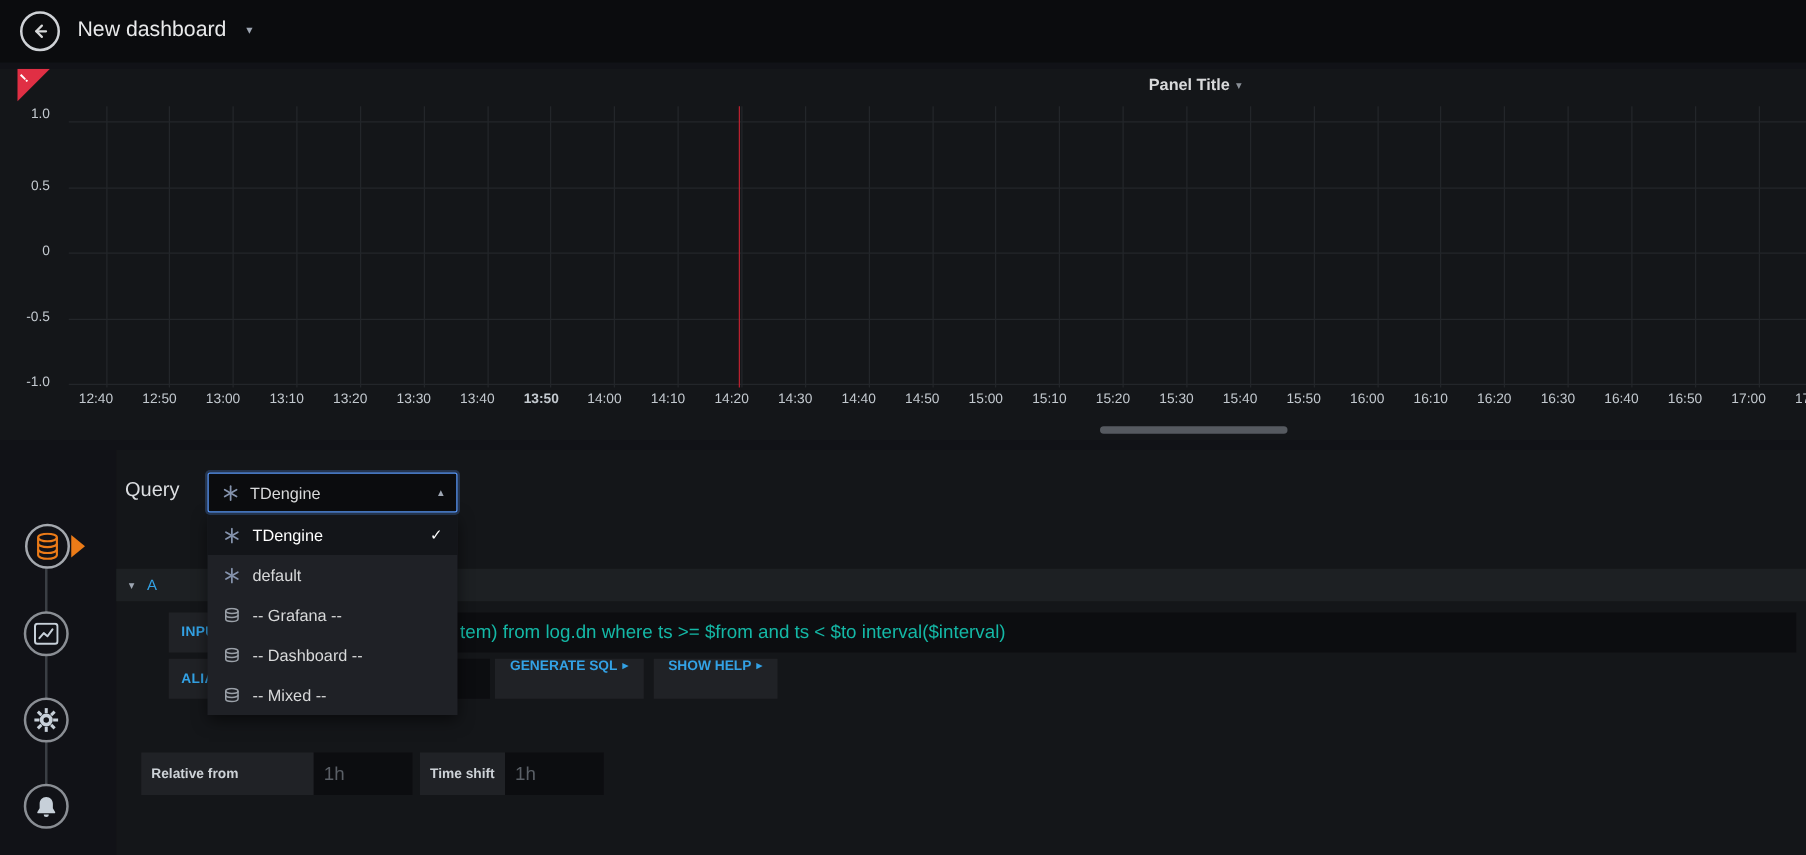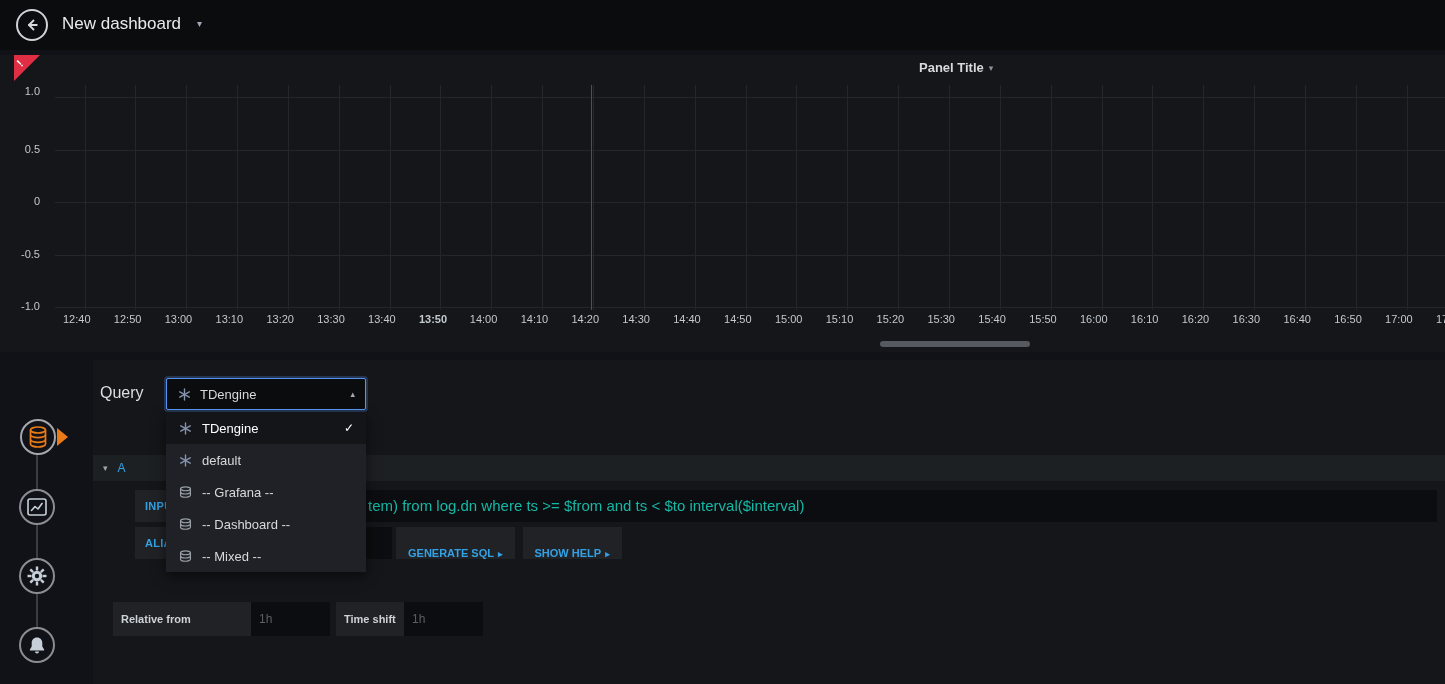--- a/index.html
+++ b/index.html
@@ -68,32 +68,32 @@
   .qrow{position:absolute;left:42px;display:flex;height:32px}
   #input-row{top:130px;width:1302px}
   #alias-row{top:167px}
   .kw{width:92px;background:#202226;color:#33a2e5;font-size:11px;font-weight:700;letter-spacing:.3px;
       display:flex;align-items:center;padding:0 10px;white-space:nowrap}
   #sql-box{flex:1;background:#0c0d10}
   #sql-text{position:absolute;left:233px;top:0;line-height:32px;font-size:15px;color:#14b8a6;
             white-space:nowrap}
   #alias-input{width:165px;height:32px;background:#0c0d10;border:none;outline:none;color:#d8d9da;
                padding:0 8px;font-size:13px;font-family:inherit;margin-right:4px}
-  .linkbtn{background:#202226;display:flex;align-items:flex-end;padding:0 12px;font-size:11px;
+  .linkbtn{background:#202226;display:flex;align-items:flex-start;padding:0 12px;font-size:11px;
            font-weight:700;color:#33a2e5;cursor:pointer;white-space:nowrap}
   .linkbtn .caret{font-size:9px;margin-left:4px}
   #help-btn{margin-left:8px}
 
   #time-row{position:absolute;left:20px;top:242px;display:flex;height:34px}
   .time-label{background:#202226;color:#cdd2d7;font-size:11px;font-weight:700;display:flex;
               align-items:center;padding:0 8px}
   #rt-label{width:138px}
   #ts-label{width:68px;margin-left:6px}
   .time-input{width:79px;height:34px;background:#0c0d10;border:none;outline:none;color:#a3a3a3;
-              padding:0 8px;font-size:12px;font-family:inherit}
+              padding:0 8px;font-size:15px;font-family:inherit}
   .time-input::placeholder{color:#5a5f66}
 </style>
 </head>
 <body>
 
 <div id="topnav">
   <div id="back">
     <svg width="16" height="16" viewBox="0 0 16 16" fill="none" stroke="#d8d9da" stroke-width="1.8" stroke-linecap="round" stroke-linejoin="round">
       <path d="M9.5 3.5 L5 8 l4.5 4.5"></path>
         <line x1="5" y1="8" x2="12.8" y2="8"></line>

